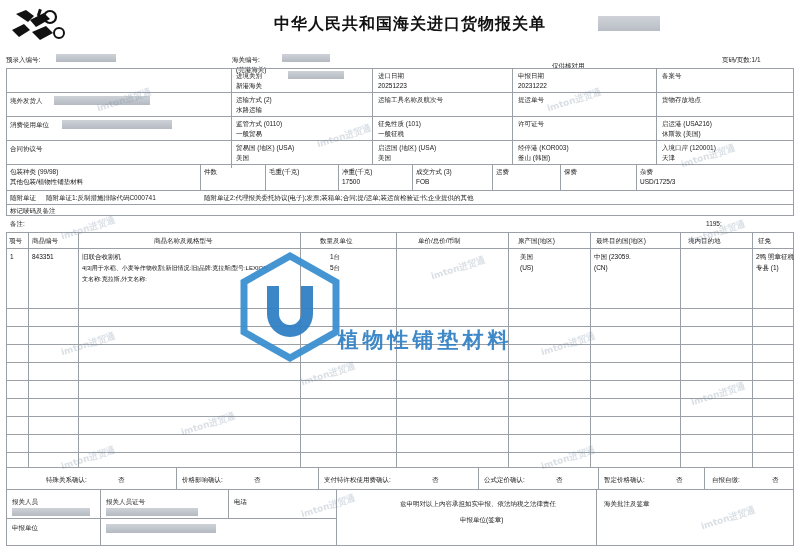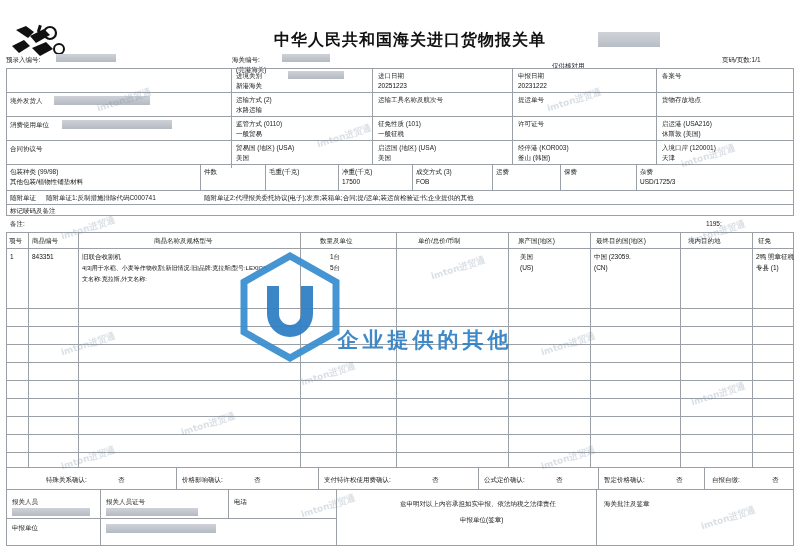--- a/index.html
+++ b/index.html
@@ -5,21 +5,21 @@
   html,body{margin:0;padding:0;}
   body{
     width:800px;height:552px;
     background:#ffffff;
     font-family:"Liberation Sans","DejaVu Sans",sans-serif;
     font-size:7px;color:#111;
     position:relative;overflow:hidden;
   }
   .page{position:absolute;inset:0;}
   
-  .hdr{position:absolute;left:0;top:16px;width:800px;height:52px;}
+  .hdr{position:absolute;left:0;top:0;width:800px;height:52px;}
   .logo{position:absolute;left:10px;top:8px;width:56px;height:34px;}
   .title{
     position:absolute;left:150px;top:14px;width:520px;
     text-align:center;font-size:16px;font-weight:bold;letter-spacing:1px;
     font-family:"DejaVu Sans",sans-serif;
   }
   .title-redact{
     position:absolute;left:598px;top:16px;width:62px;height:15px;
     background:linear-gradient(180deg,#cfd3d8,#b9bec6);
   }
@@ -289,16 +289,16 @@
   </div>
 
   <div class="bigwm">
     <div class="hexwrap">
       <svg width="110" height="110" viewBox="0 0 110 110">
         <polygon points="55,4 101,30 101,80 55,106 9,80 9,30" fill="none" stroke="#3b8fd0" stroke-width="7" opacity="0.95"></polygon>
         <path d="M34 36 L34 64 a21 21 0 0 0 42 0 L76 36" fill="none" stroke="#ffffff" stroke-width="0"></path>
         <path d="M32 34 L32 62 a23 23 0 0 0 46 0 L78 34 L66 34 L66 62 a11 11 0 0 1 -22 0 L44 34 Z" fill="#2f7fc4" opacity="0.95"></path>
       </svg>
     </div>
-    <div class="cn">企业提供的其他</div>
+    <div class="cn">植物性铺垫材料</div>
   </div>
 
 </div>
 
 </body></html>

